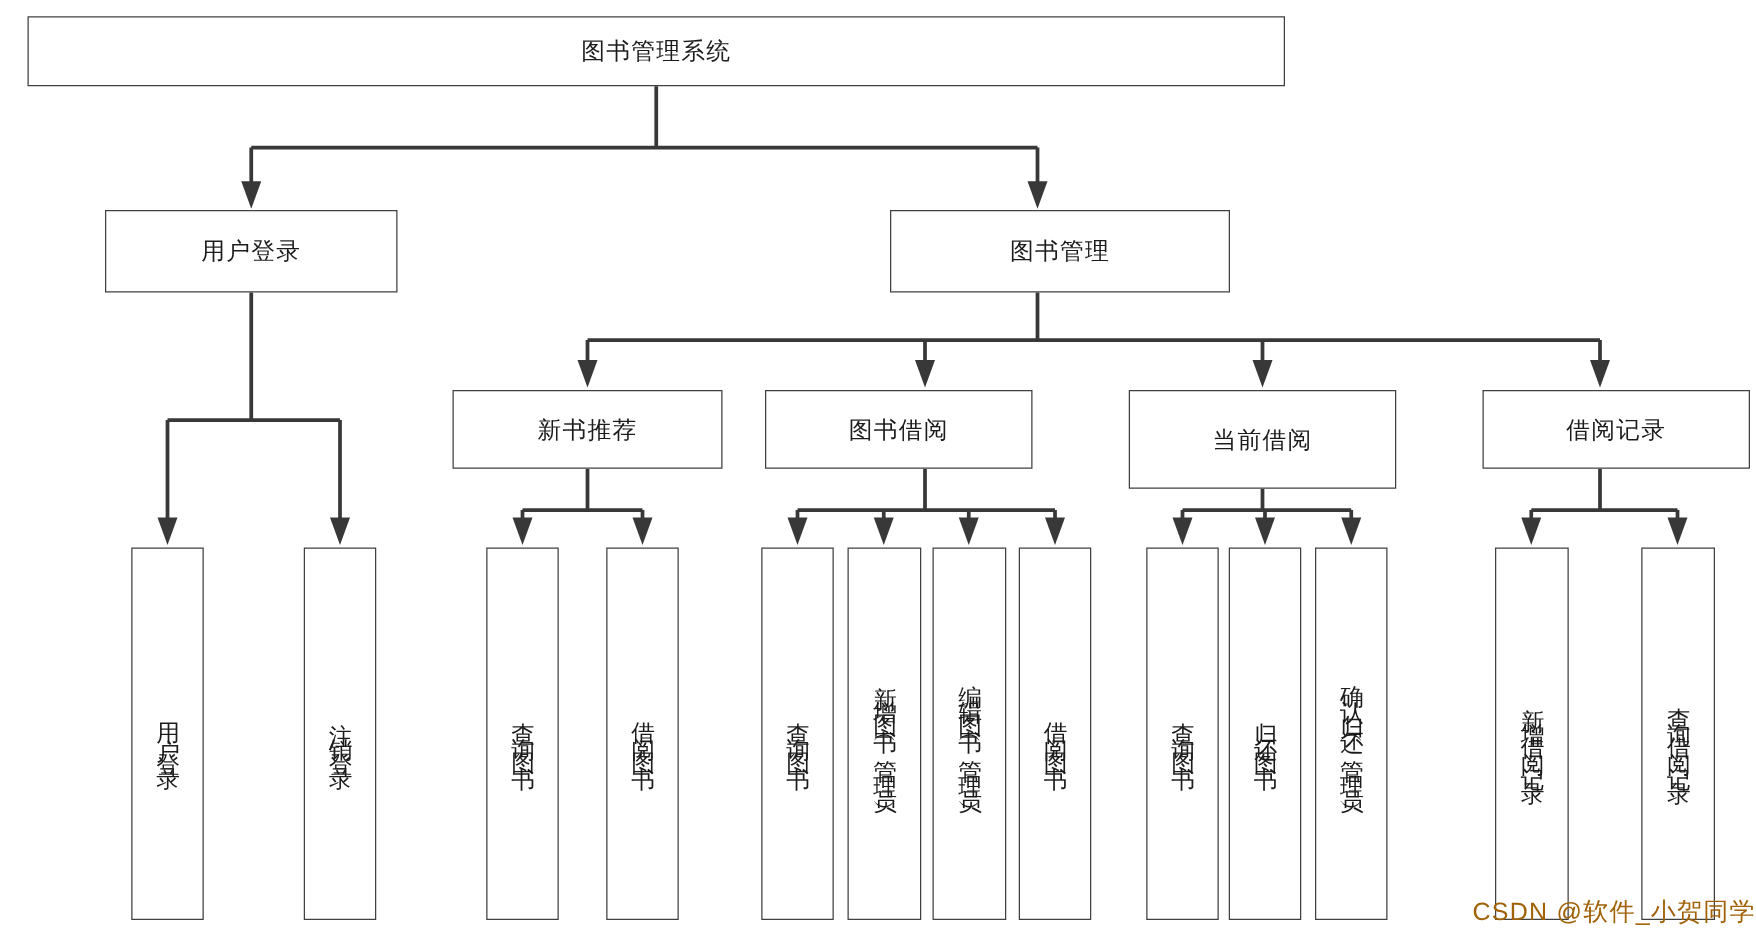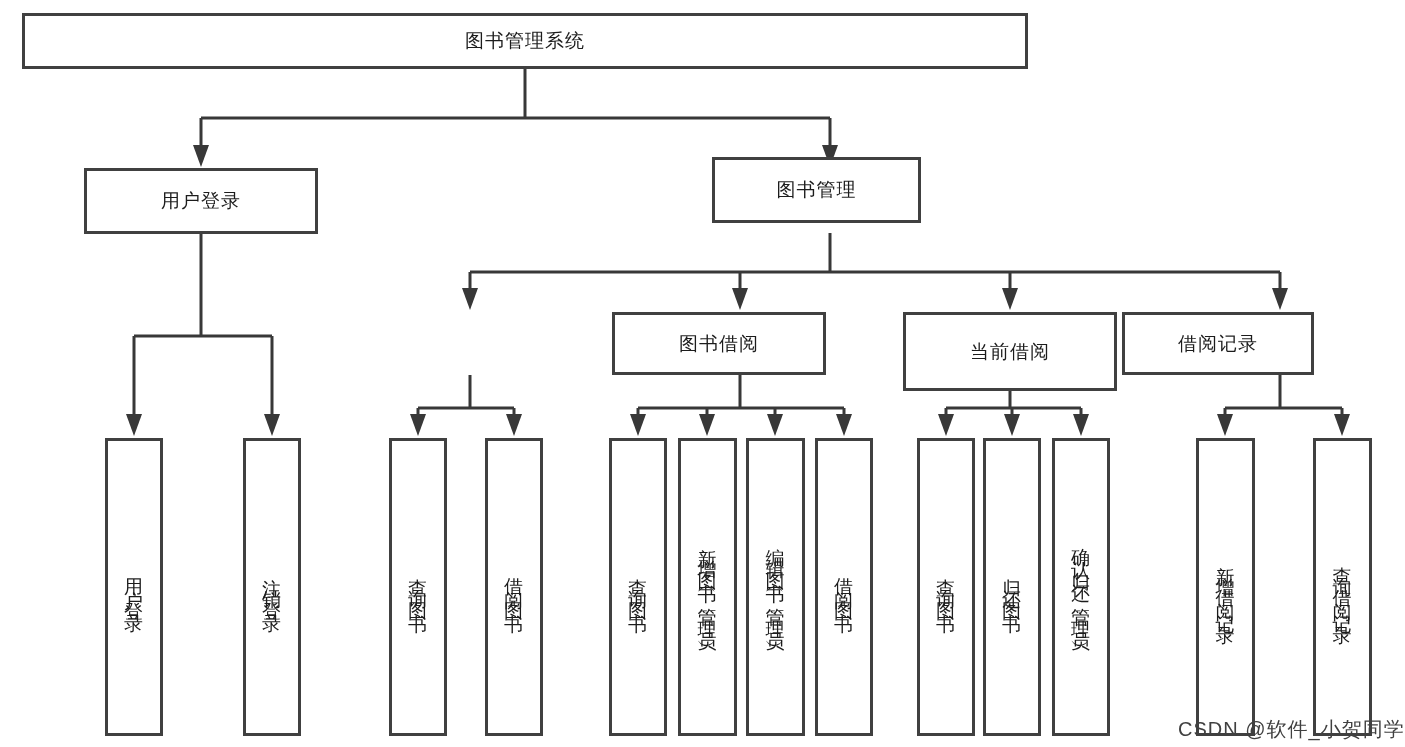--- a/index.html
+++ b/index.html
@@ -8,37 +8,37 @@
     width:1405px;height:747px;
     background:#ffffff;
     font-family:"Liberation Sans",sans-serif;
     overflow:hidden;
   }
   .connectors{position:absolute;left:0;top:0;}
   .box{
     position:absolute;
     box-sizing:border-box;
     background:#ffffff;
-    border:3px solid #404040;
+    border:1px solid #404040;
     display:flex;align-items:center;justify-content:center;
   }
   .hlabel{
     font-size:19px;color:#1c1c1c;letter-spacing:1px;white-space:nowrap;
   }
   .vlabel{
     writing-mode:vertical-lr;
     text-orientation:mixed;
     font-size:19px;color:#1c1c1c;
     letter-spacing:12px;line-height:1;
     white-space:nowrap;
   }
   .watermark{
     position:absolute;
     left:1178px;top:716px;
-    font-size:20px;color:#404040;
+    font-size:20px;color:#a16207;
     letter-spacing:1px;white-space:nowrap;
   }
 </style>
 </head>
 <body>
 
 <div class="stage">
 
   <svg class="connectors" width="1405" height="747" viewBox="0 0 1405 747">
     <g stroke="#383838" stroke-width="3" fill="none">
@@ -83,31 +83,34 @@
     </g>
   </svg>
 
   <div class="box" style="left:22px;top:13px;width:1006px;height:56px">
     <span class="hlabel">图书管理系统</span>
   </div>
 
   <div class="box" style="left:84px;top:168px;width:234px;height:66px">
     <span class="hlabel">用户登录</span>
   </div>
-  <div class="box" style="left:712px;top:157px;width:209px;height:66px">
+  <div class="box" style="left:712px;top:168px;width:272px;height:66px">
     <span class="hlabel">图书管理</span>
   </div>
 
+  <div class="box" style="left:362px;top:312px;width:216px;height:63px">
+    <span class="hlabel">新书推荐</span>
+  </div>
   <div class="box" style="left:612px;top:312px;width:214px;height:63px">
     <span class="hlabel">图书借阅</span>
   </div>
   <div class="box" style="left:903px;top:312px;width:214px;height:79px">
     <span class="hlabel">当前借阅</span>
   </div>
-  <div class="box" style="left:1122px;top:312px;width:192px;height:63px">
+  <div class="box" style="left:1186px;top:312px;width:214px;height:63px">
     <span class="hlabel">借阅记录</span>
   </div>
 
   <div class="box" style="left:105px;top:438px;width:58px;height:298px">
     <span class="vlabel">用户登录</span>
   </div>
   <div class="box" style="left:243px;top:438px;width:58px;height:298px">
     <span class="vlabel">注销登录</span>
   </div>
 

